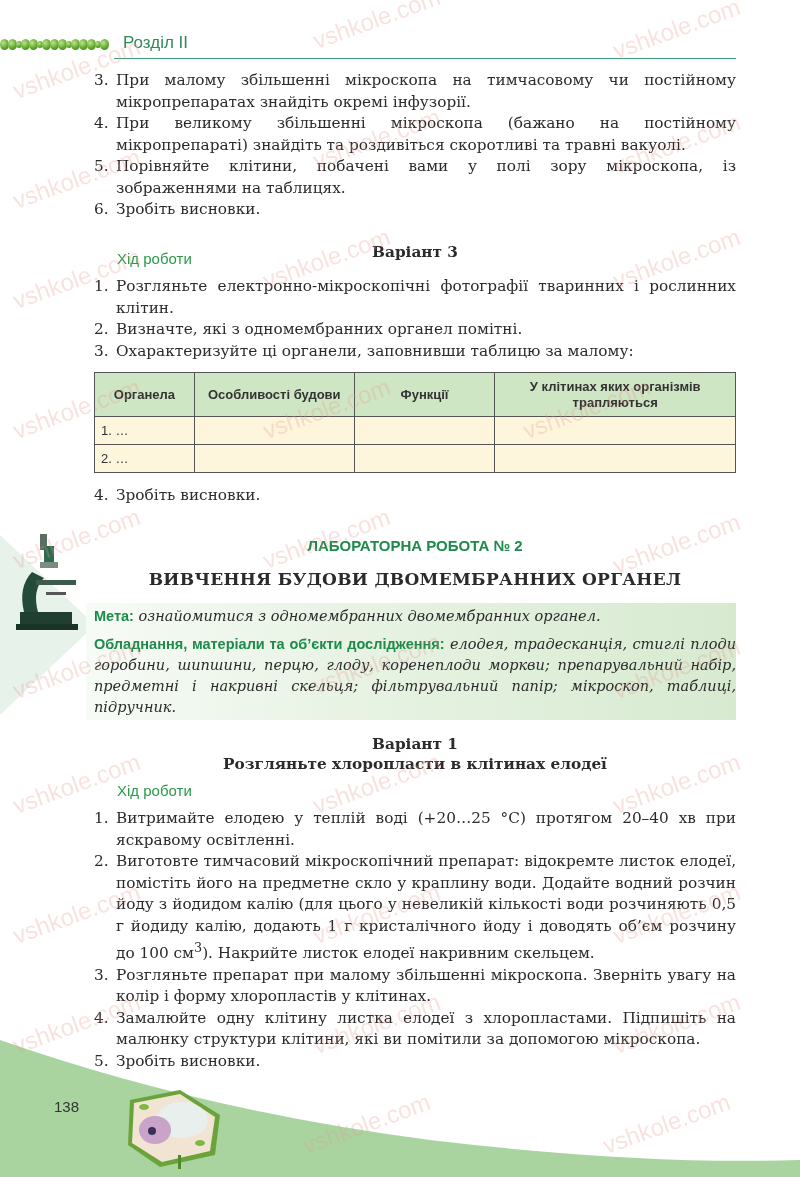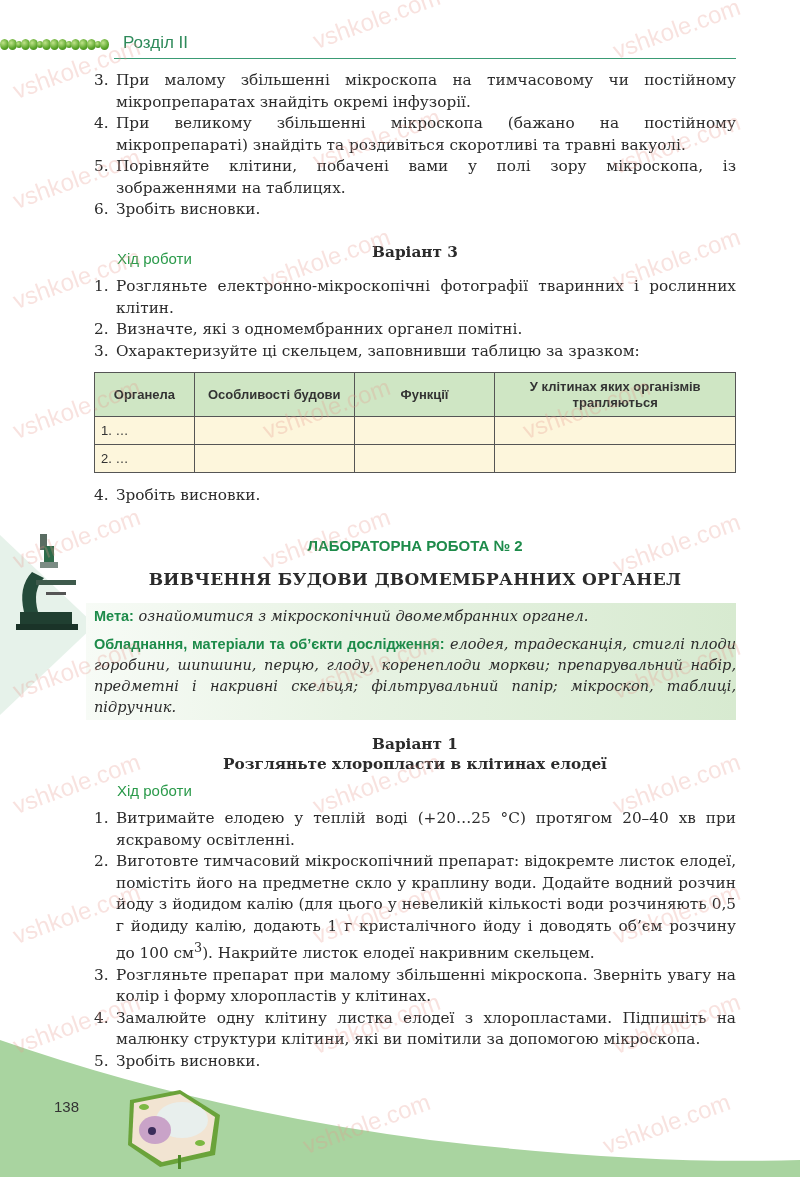--- a/index.html
+++ b/index.html
@@ -137,21 +137,21 @@
   <div class="ol-item"><span class="ol-num">4.</span><span>При великому збільшенні мікроскопа (бажано на постійному мікропрепараті) знайдіть та роздивіться скоротливі та травні вакуолі.</span></div>
   <div class="ol-item"><span class="ol-num">5.</span><span>Порівняйте клітини, побачені вами у полі зору мікроскопа, із зображеннями на таблицях.</span></div>
   <div class="ol-item"><span class="ol-num">6.</span><span>Зробіть висновки.</span></div>
 </div>
 
 <div class="variant-title" style="top:243px">Варіант 3</div>
 <div class="hid-roboty" style="top:250px">Хід роботи</div>
 <div class="text" style="top:276px">
   <div class="ol-item"><span class="ol-num">1.</span><span>Розгляньте електронно-мікроскопічні фотографії тваринних і рослинних клітин.</span></div>
   <div class="ol-item"><span class="ol-num">2.</span><span>Визначте, які з одномембранних органел помітні.</span></div>
-  <div class="ol-item"><span class="ol-num">3.</span><span>Охарактеризуйте ці скельцем, заповнивши таблицю за зразком:</span></div>
+  <div class="ol-item"><span class="ol-num">3.</span><span>Охарактеризуйте ці органели, заповнивши таблицю за малому:</span></div>
 </div>
 
 <table class="org-table">
   <colgroup>
       <col style="width:100px">
       <col style="width:160px">
       <col style="width:141px">
       <col style="width:241px">
     </colgroup>
   <thead>
@@ -191,21 +191,21 @@
   <rect x="26" y="48" width="40" height="5" fill="#3e5a4c"></rect>
   <rect x="36" y="60" width="20" height="3" fill="#555"></rect>
   <rect x="10" y="80" width="52" height="14" fill="#203f31"></rect>
   <rect x="6" y="92" width="62" height="6" fill="#1a3328"></rect>
 </svg>
 <div class="lab-title">ЛАБОРАТОРНА РОБОТА № 2</div>
 <div class="lab-heading">ВИВЧЕННЯ БУДОВИ ДВОМЕМБРАННИХ ОРГАНЕЛ</div>
 <div class="goal-box"></div>
 <div class="goal-line" style="top:606px">
   <span class="lbl">Мета:</span>
-  <span class="ital">ознайомитися з мікроскопічний двомембранних органел.</span>
+  <span class="ital">ознайомитися з одномембранних двомембранних органел.</span>
 </div>
 <div class="goal-line" style="top:634px; padding-left:0; text-indent:0; text-align:justify">
   <span class="lbl">Обладнання, матеріали та об’єкти дослідження:</span>
   <span class="ital">елодея, традесканція, стиглі плоди горобини, шипшини, перцю, глоду, коренеплоди моркви; препарувальний набір, предметні і накривні скельця; фільтрувальний папір; мікроскоп, таблиці, підручник.</span>
 </div>
 
 <div class="variant-title" style="top:735px">Варіант 1</div>
 <div class="variant-title" style="top:755px">Розгляньте хлоропласти в клітинах елодеї</div>
 <div class="hid-roboty" style="top:782px">Хід роботи</div>
 <div class="text" style="top:808px">

